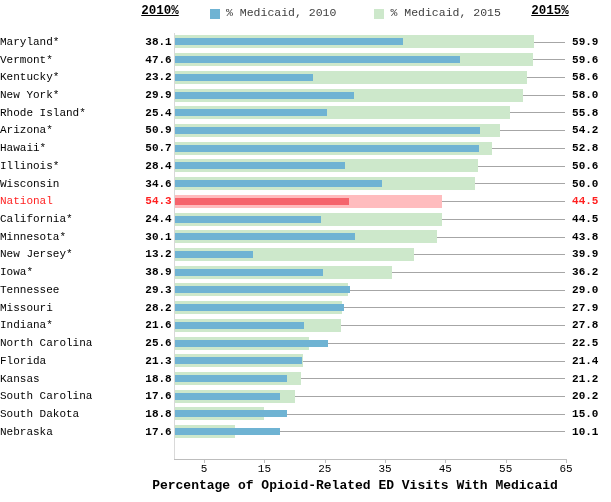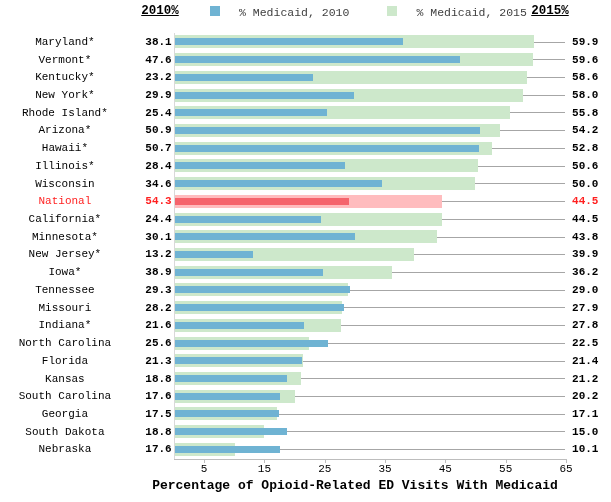--- a/index.html
+++ b/index.html
@@ -7,29 +7,29 @@
     position:relative; width:611px; height:502px; background:#ffffff;
     font-family:Liberation Mono, monospace; color:#000; overflow:hidden;
   }
   
   .hdr { position:absolute; top:4px; font-size:12.5px; font-weight:bold;
          text-decoration:underline; text-align:center; width:60px; }
   .hdr-left  { left:130px; }
   .hdr-right { left:520px; }
   .legend { position:absolute; top:6px; left:210px; display:flex; gap:38px;
             font-size:11.5px; color:#404040; white-space:nowrap; }
-  .legend-item { display:flex; align-items:flex-start; gap:19px; }
+  .legend-item { display:flex; align-items:flex-end; gap:6px; }
   .swatch { width:10px; height:10px; display:inline-block; }
   .swatch.s2010 { background:var(--blue); }
   .swatch.s2015 { background:var(--green); }
 
   
   .rows { position:absolute; top:33px; left:0; width:611px; }
   .row { display:flex; height:17.73px; align-items:center; }
-  .state { width:130px; font-size:11px; text-align:center; white-space:nowrap; }
+  .state { width:130px; font-size:11px; text-align:left; white-space:nowrap; }
   .v10 { width:42px; font-size:11px; font-weight:bold; text-align:right; white-space:nowrap; }
   .plot { position:relative; width:392px; height:17.73px; margin-left:2px; }
   .bar { position:absolute; left:0; }
   .bar.g { top:2.4px; height:13px; background:var(--green); }
   .bar.b { top:5.4px; height:7px;  background:var(--blue); }
   .leader { position:absolute; top:8.6px; right:0; height:1px; background:var(--leader); }
   .v15 { width:39px; padding-left:7px; font-size:11px; font-weight:bold; white-space:nowrap; }
 
   .row.highlight .state, .row.highlight .v10, .row.highlight .v15 { color:var(--redtext); }
   .row.highlight .bar.g { background:var(--pink); }
@@ -268,30 +268,20 @@
         <div class="state">South Carolina</div>
         <div class="v10">17.6</div>
         <div class="plot">
           <div class="bar g" style="width:31.076923076923073%"></div>
           <div class="bar b" style="width:27.07692307692308%"></div>
           <div class="leader" style="left:31.076923076923073%"></div>
         </div>
         <div class="v15">20.2</div>
       </div>
       <div class="row">
-        <div class="state">Georgia</div>
-        <div class="v10">17.5</div>
-        <div class="plot">
-          <div class="bar g" style="width:26.30769230769231%"></div>
-          <div class="bar b" style="width:26.923076923076923%"></div>
-          <div class="leader" style="left:26.923076923076923%"></div>
-        </div>
-        <div class="v15">17.1</div>
-      </div>
-      <div class="row">
         <div class="state">South Dakota</div>
         <div class="v10">18.8</div>
         <div class="plot">
           <div class="bar g" style="width:23.076923076923077%"></div>
           <div class="bar b" style="width:28.923076923076923%"></div>
           <div class="leader" style="left:28.923076923076923%"></div>
         </div>
         <div class="v15">15.0</div>
       </div>
       <div class="row">

